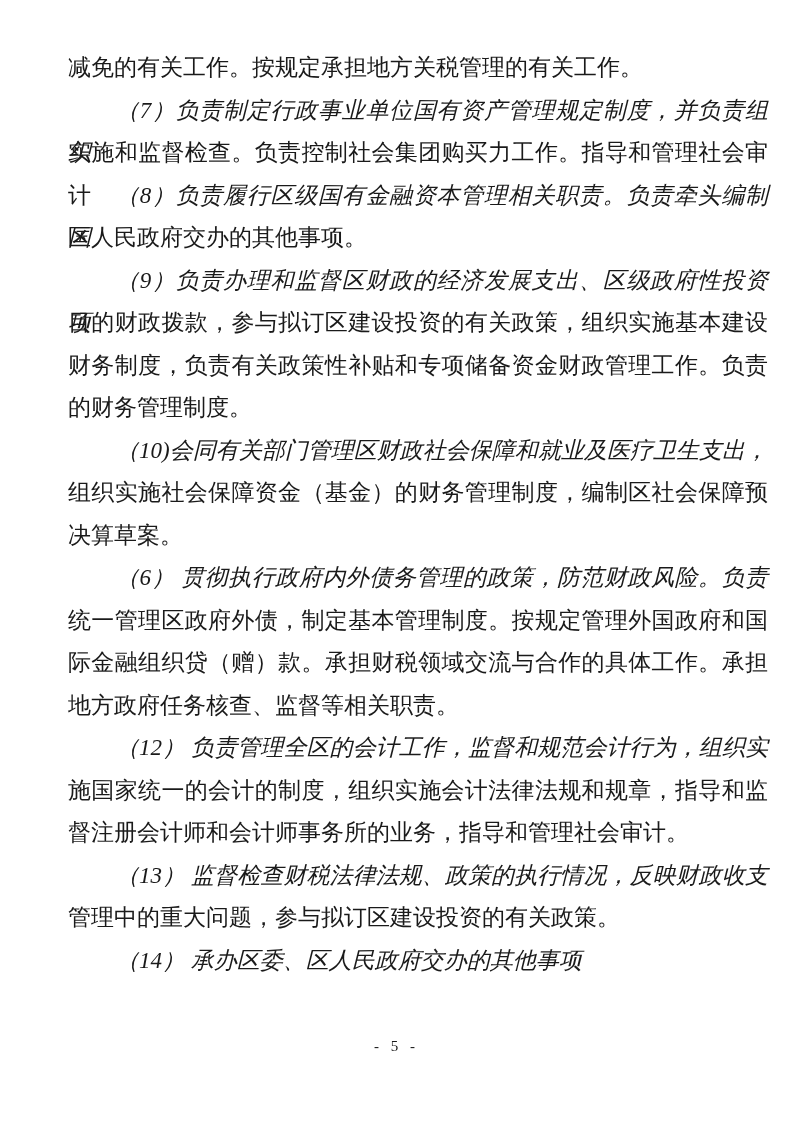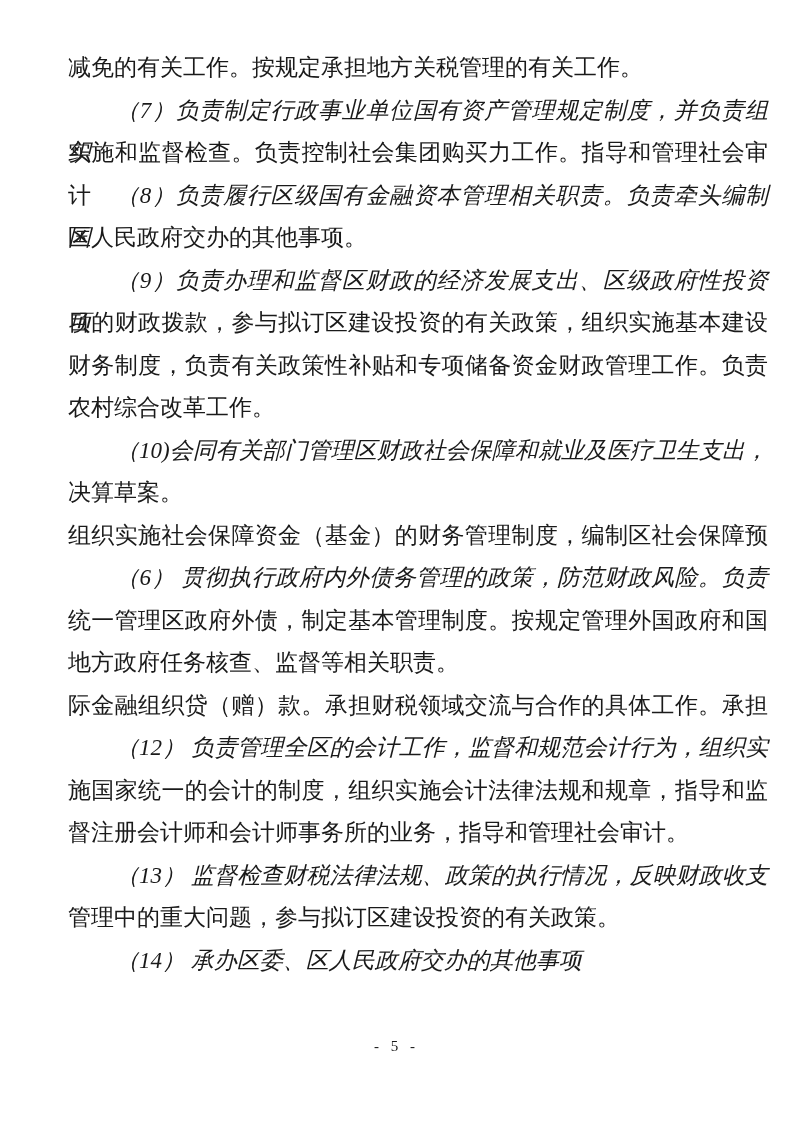--- a/index.html
+++ b/index.html
@@ -72,34 +72,34 @@
 
     <div class="para">
       <div class="line full first">（8）负责履行区级国有金融资本管理相关职责。负责牵头编制国</div>
       <div class="line">区人民政府交办的其他事项。</div>
     </div>
 
     <div class="para">
       <div class="line full first">（9）负责办理和监督区财政的经济发展支出、区级政府性投资项</div>
       <div class="line full">目的财政拨款，参与拟订区建设投资的有关政策，组织实施基本建设</div>
       <div class="line full">财务制度，负责有关政策性补贴和专项储备资金财政管理工作。负责</div>
-      <div class="line">农村综合改革工作。</div>
+      <div class="line">的财务管理制度。</div>
     </div>
 
     <div class="para">
       <div class="line full first">（10)会同有关部门管理区财政社会保障和就业及医疗卫生支出，</div>
+      <div class="line full">组织实施社会保障资金（基金）的财务管理制度，编制区社会保障预</div>
       <div class="line">决算草案。</div>
-      <div class="line full">组织实施社会保障资金（基金）的财务管理制度，编制区社会保障预</div>
     </div>
 
     <div class="para">
       <div class="line full first">（6） 贯彻执行政府内外债务管理的政策，防范财政风险。负责</div>
       <div class="line full">统一管理区政府外债，制定基本管理制度。按规定管理外国政府和国</div>
+      <div class="line full">际金融组织贷（赠）款。承担财税领域交流与合作的具体工作。承担</div>
       <div class="line">地方政府任务核查、监督等相关职责。</div>
-      <div class="line full">际金融组织贷（赠）款。承担财税领域交流与合作的具体工作。承担</div>
     </div>
 
     <div class="para">
       <div class="line full first">（12） 负责管理全区的会计工作，监督和规范会计行为，组织实</div>
       <div class="line full">施国家统一的会计的制度，组织实施会计法律法规和规章，指导和监</div>
       <div class="line">督注册会计师和会计师事务所的业务，指导和管理社会审计。</div>
     </div>
 
     <div class="para">
       <div class="line full first">（13） 监督检查财税法律法规、政策的执行情况，反映财政收支</div>

